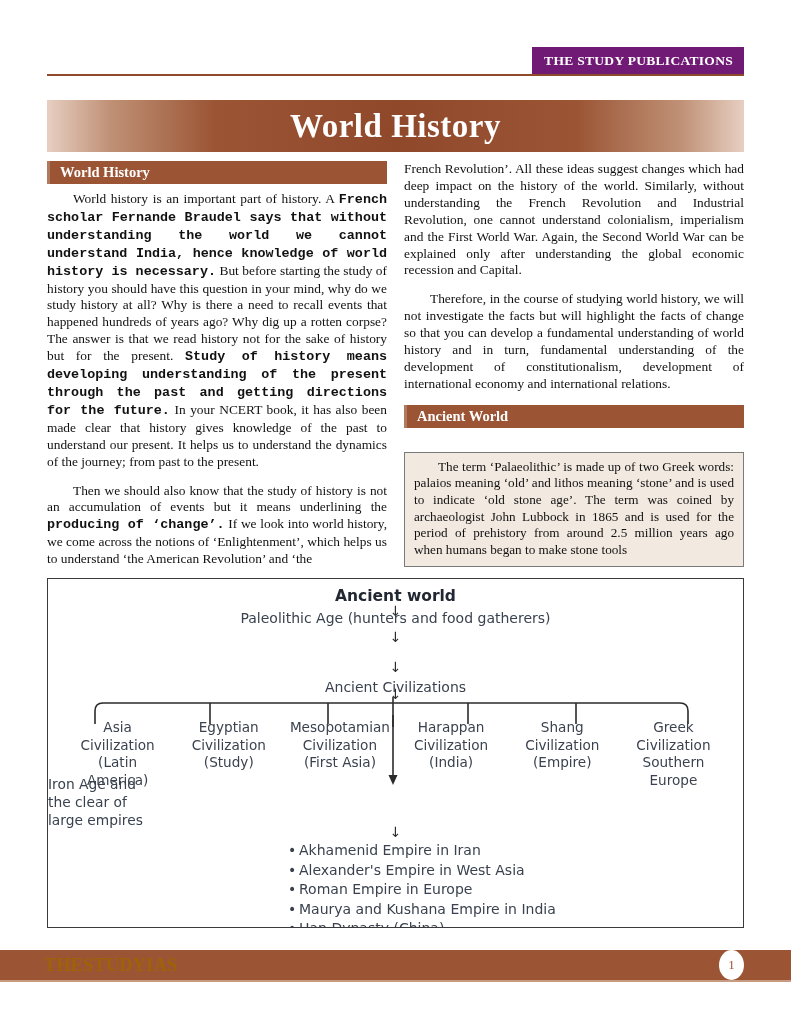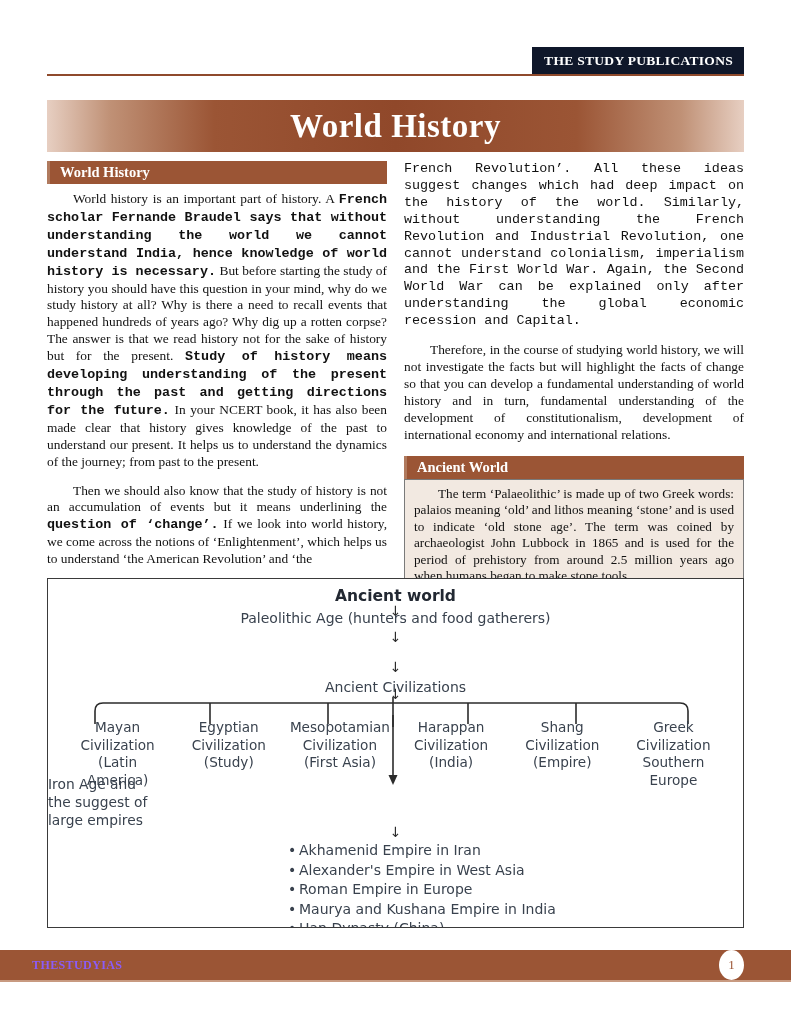--- a/index.html
+++ b/index.html
@@ -29,21 +29,21 @@
     top: 74px;
     width: 697px;
     height: 2px;
     background: #8f4a2c;
   }
   .publisher-tab {
     position: absolute;
     right: 47px;
     top: 47px;
     height: 27px;
-    background: #0f172a;
+    background: #701a75;
     color: #ffffff;
     font-family: "Liberation Serif", serif;
     font-weight: bold;
     font-size: 13.5px;
     letter-spacing: 0.3px;
     line-height: 27px;
     padding: 0 11px 0 12px;
     white-space: nowrap;
     box-sizing: border-box;
   }
@@ -111,27 +111,27 @@
     margin: 0;
     font-family: "Liberation Serif", serif;
     font-size: 13.4px;
     line-height: 16.9px;
     text-align: justify;
     text-indent: 26px;
     color: #111111;
   }
   p.body-par + p.body-par { margin-top: 12px; }
   .col-left p.first-par { margin-top: 7px; }
-  .col-right p.first-par { margin-top: 0; text-indent: 0; font-family: Liberation Mono, monospace; }
+  .col-right p.first-par { margin-top: 0; text-indent: 0; }
 
   b.strong { font-weight: bold; font-family: Liberation Mono, monospace; }
 
   
   .callout {
-    margin-top: 0;
+    margin-top: 24px;
     background: #f2e9e1;
     border: 1px solid #7a7a7a;
     padding: 6px 9px 8px 9px;
     box-sizing: border-box;
   }
   .callout p {
     margin: 0;
     font-family: "Liberation Serif", serif;
     font-size: 13.2px;
     line-height: 16.6px;
@@ -232,29 +232,29 @@
   .footer-underline {
     position: absolute;
     left: 0;
     top: 980px;
     width: 791px;
     height: 2px;
     background: #c89a80;
   }
   .footer-brand {
     position: absolute;
-    left: 32px;
+    left: 44px;
     top: 950px;
     height: 30px;
     line-height: 30px;
     font-family: "Liberation Serif", serif;
     font-weight: bold;
-    font-size: 12px;
+    font-size: 18px;
     letter-spacing: 0.4px;
-    color: #8b5cf6;
+    color: #a16207;
   }
   .page-badge {
     position: absolute;
     left: 719px;
     top: 950px;
     width: 25px;
     height: 30px;
     border-radius: 50%;
     background: #ffffff;
     color: #9b5535;
@@ -276,21 +276,21 @@
 <div class="title-banner">
   <span class="title-text">World History</span>
 </div>
 
 <div class="columns">
 
   <div class="col col-left">
     <div class="section-bar">World History</div>
     <div id="left-paras">
         <p class="body-par first-par"><span>World history is an important part of history. A </span><b class="strong">French scholar Fernande Braudel says that without understanding the world we cannot understand India, hence knowledge of world history is necessary.</b><span> But before starting the study of history you should have this question in your mind, why do we study history at all? Why is there a need to recall events that happened hundreds of years ago? Why dig up a rotten corpse? The answer is that we read history not for the sake of history but for the present. </span><b class="strong">Study of history means developing understanding of the present through the past and getting directions for the future.</b><span> In your NCERT book, it has also been made clear that history gives knowledge of the past to understand our present. It helps us to understand the dynamics of the journey; from past to the present.</span></p>
-        <p class="body-par"><span>Then we should also know that the study of history is not an accumulation of events but it means underlining the </span><b class="strong">question of ‘change’.</b><span> If we look into world history, we come across the notions of ‘Enlightenment’, which helps us to understand ‘the American Revolution’ and ‘the</span></p>
+        <p class="body-par"><span>Then we should also know that the study of history is not an accumulation of events but it means underlining the </span><b class="strong">producing of ‘change’.</b><span> If we look into world history, we come across the notions of ‘Enlightenment’, which helps us to understand ‘the American Revolution’ and ‘the</span></p>
       </div>
   </div>
 
   <div class="col col-right">
     <div id="right-paras">
         <p class="body-par first-par"><span>French Revolution’. All these ideas suggest changes which had deep impact on the history of the world. Similarly, without understanding the French Revolution and Industrial Revolution, one cannot understand colonialism, imperialism and the First World War. Again, the Second World War can be explained only after understanding the global economic recession and Capital.</span></p>
         <p class="body-par"><span>Therefore, in the course of studying world history, we will not investigate the facts but will highlight the facts of change so that you can develop a fundamental understanding of world history and in turn, fundamental understanding of the development of constitutionalism, development of international economy and international relations.</span></p>
       </div>
     <div class="section-bar" style="margin-top:12px;">Ancient World</div>
     <div class="callout">
@@ -317,21 +317,21 @@
     <path d="M 47,27 L 47,14 Q 47,6 55,6 L 632,6 Q 640,6 640,14 L 640,27" fill="none" stroke="#2b2b2b" stroke-width="1.6"></path>
     <line x1="162" y1="6" x2="162" y2="27" stroke="#2b2b2b" stroke-width="1.6"></line>
     <line x1="280" y1="6" x2="280" y2="27" stroke="#2b2b2b" stroke-width="1.6"></line>
     <line x1="345" y1="0" x2="345" y2="30" stroke="#2b2b2b" stroke-width="1.6"></line>
     <line x1="420" y1="6" x2="420" y2="27" stroke="#2b2b2b" stroke-width="1.6"></line>
     <line x1="528" y1="6" x2="528" y2="27" stroke="#2b2b2b" stroke-width="1.6"></line>
   </svg>
 
   <div class="branch-cols" id="branch-cols" style="top:140px;">
       <div class="branch">
-        <div>Mayan</div>
+        <div>Asia</div>
         <div>Civilization</div>
         <div>(Latin</div>
         <div>America)</div>
       </div>
       <div class="branch">
         <div>Egyptian</div>
         <div>Civilization</div>
         <div>(Study)</div>
       </div>
       <div class="branch">
@@ -357,21 +357,21 @@
       </div>
     </div>
 
   <svg width="695" height="72" style="position:absolute;left:0;top:136px;">
     <line x1="345" y1="0" x2="345" y2="62" stroke="#2b2b2b" stroke-width="1.6"></line>
     <path d="M 345,70 L 340.5,60 L 349.5,60 Z" fill="#2b2b2b"></path>
   </svg>
 
   <div class="iron-block" id="iron-block" style="top:196px;">
       <div>Iron Age and</div>
-      <div>the suggest of</div>
+      <div>the clear of</div>
       <div>large empires</div>
     </div>
 
   <div class="dg-arrow" style="top:246px;">↓</div>
 
   <ul class="empire-list" id="empire-list" style="left:240px;top:262px;">
       <li>Akhamenid Empire in Iran</li>
       <li>Alexander's Empire in West Asia</li>
       <li>Roman Empire in Europe</li>
       <li>Maurya and Kushana Empire in India</li>

